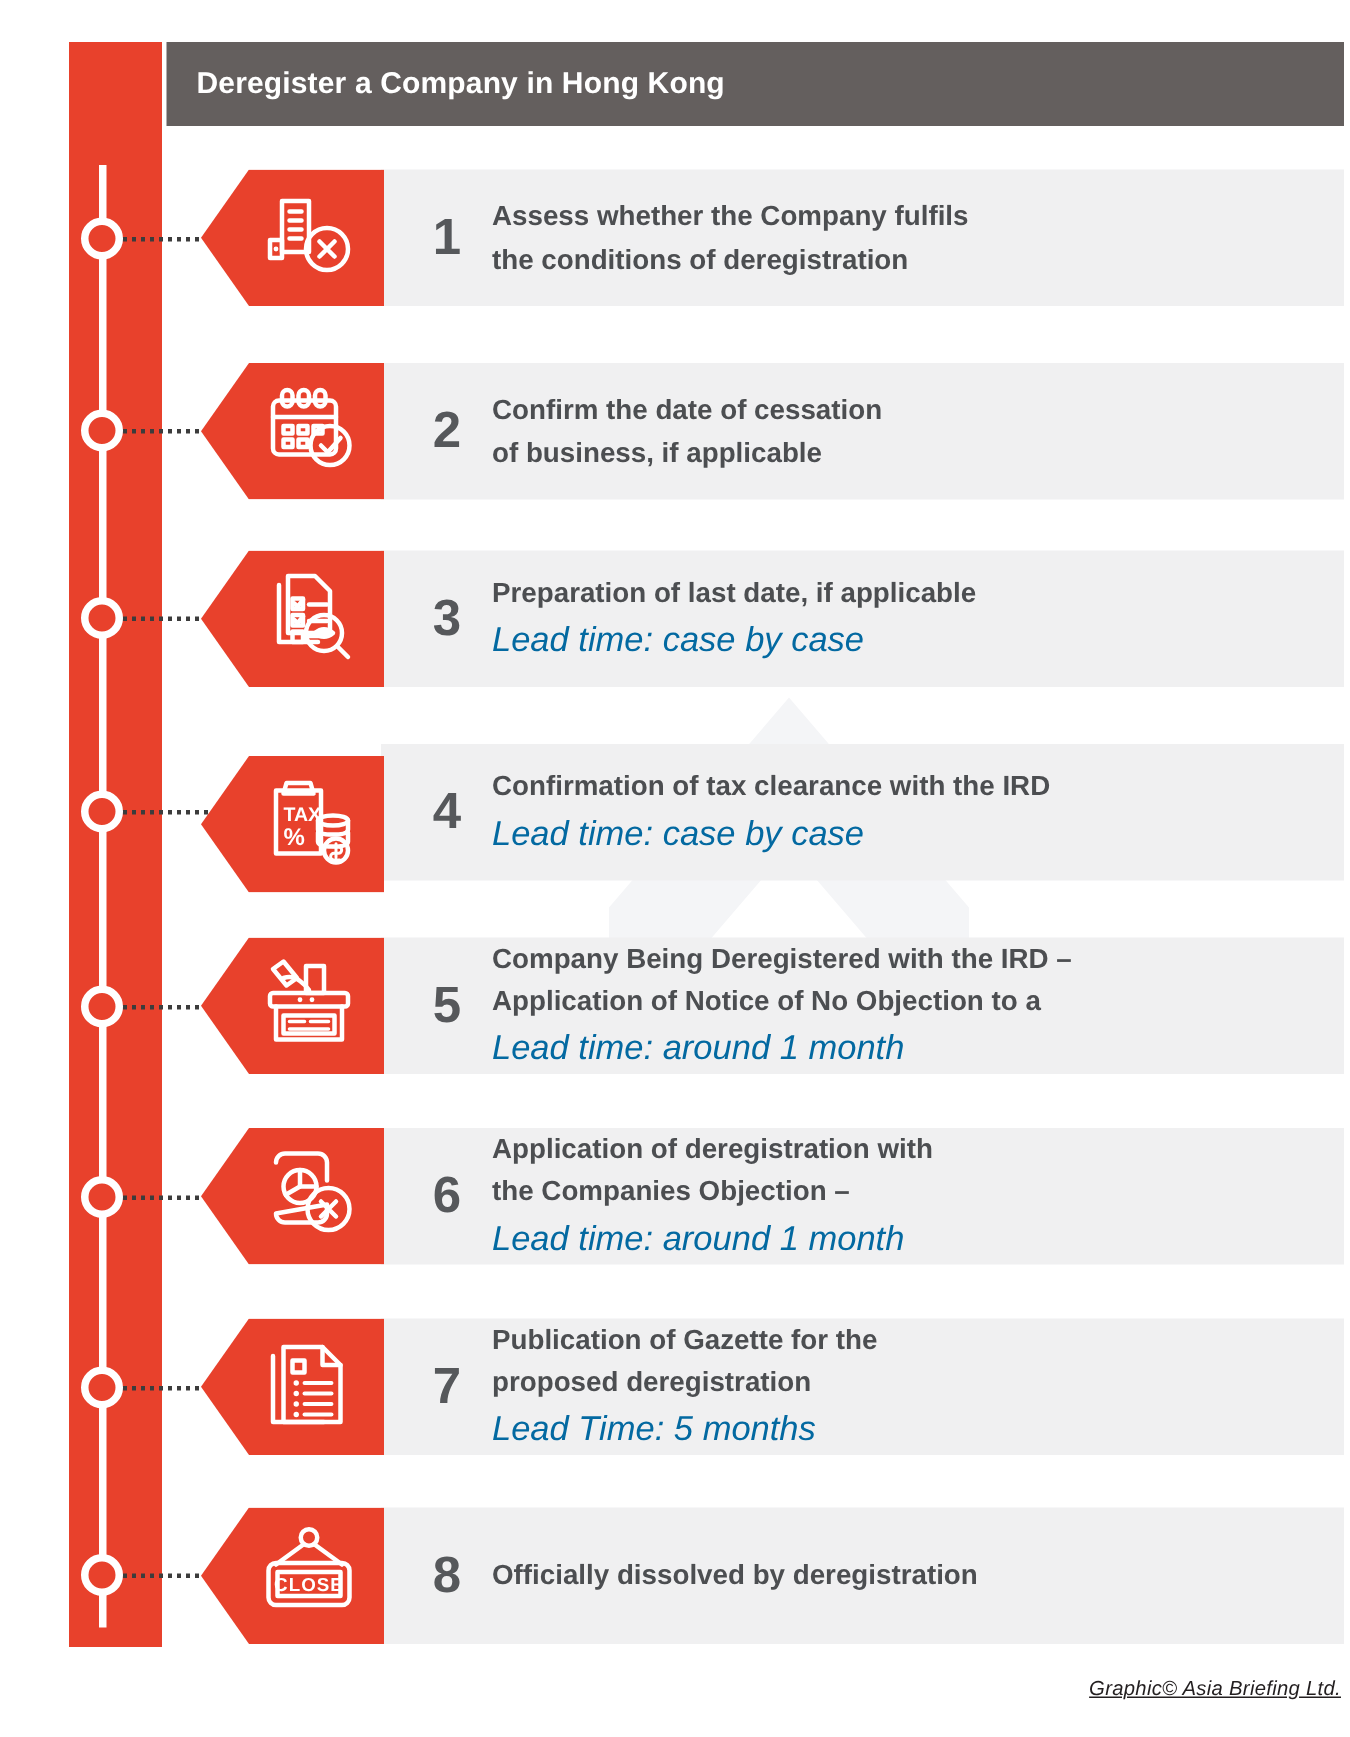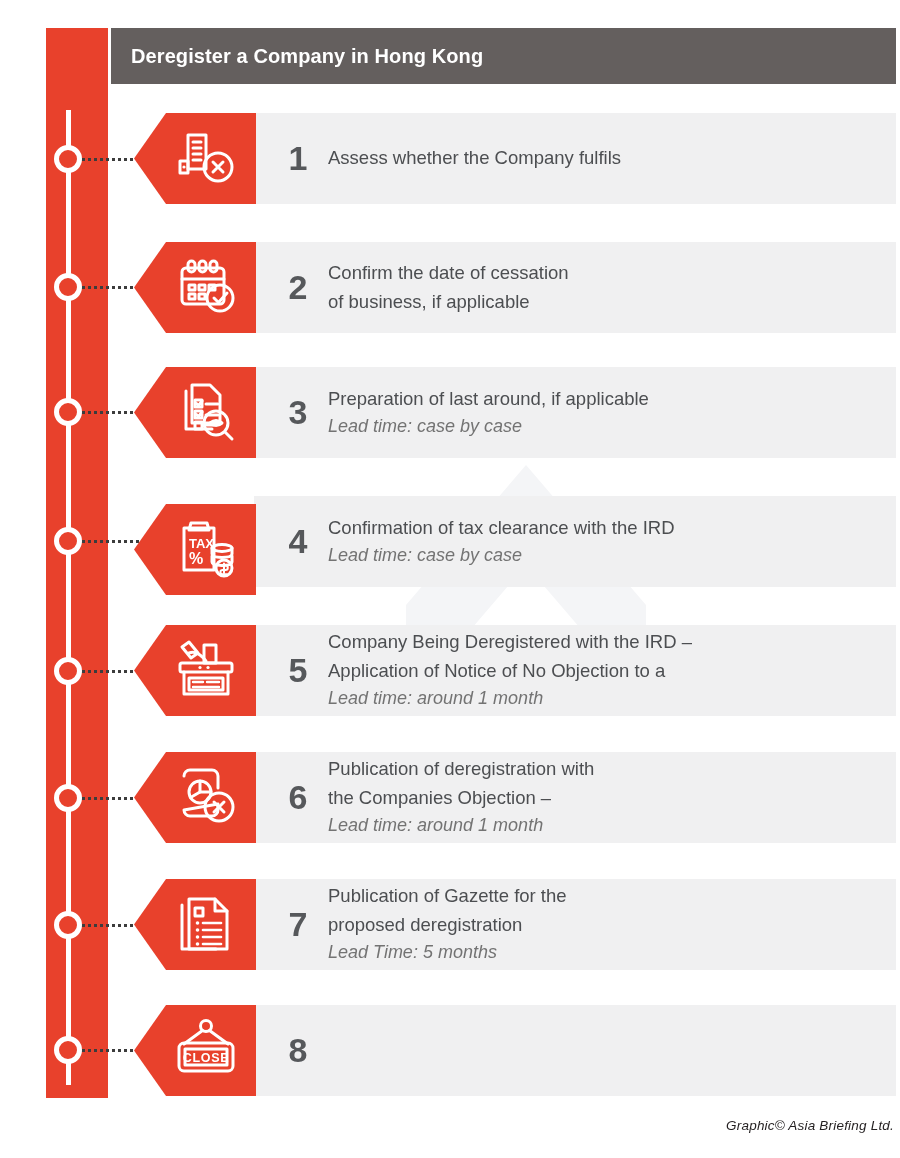--- a/index.html
+++ b/index.html
@@ -95,30 +95,30 @@
     font-weight: bold;
     color: #56585b;
     margin-left: 14px;
   }
   .step-text {
     flex: 1 1 auto;
     padding-right: 16px;
   }
   .line-bold {
     font-size: 18.5px;
-    font-weight: normal;
+    font-weight: bold;
     color: #4c4e51;
     line-height: 1.53;
     white-space: nowrap;
   }
   .line-italic {
-    font-size: 18px;
+    font-size: 23px;
     font-style: italic;
     font-weight: normal;
-    color: #737373;
+    color: #0369a1;
     line-height: 1.53;
     white-space: nowrap;
   }
 
   
   .arrow-block {
     position: absolute;
     left: 118px;
     top: 0;
     width: 122px;
@@ -157,20 +157,21 @@
   
   .credit {
     position: absolute;
     right: 22px;
     top: 1118px;
     font-size: 13.5px;
     font-style: italic;
     color: #231f20;
     z-index: 3;
     letter-spacing: 0.2px;
+    text-decoration: underline;
   }
 </style>
 </head>
 <body>
 
 <div id="infographic">
 
   <svg class="watermark" viewBox="0 0 260 260">
     <path d="M130 10 L250 150 L250 250 L130 110 L10 250 L10 150 Z" fill="#f4f5f7"></path>
   </svg>
@@ -183,20 +184,21 @@
   </div>
 
   <div id="rows">
       <div class="row" style="top: 109px; height: 99px;">
         <div class="marker" style="top: 35.5px;"></div>
         <div class="connector" style="top: 48.5px;"></div>
         <div class="panel" style="top: 4px; height: 91px;">
           <div class="step-num">1</div>
           <div class="step-text">
             <div class="line-bold">Assess whether the Company fulfils</div>
+            <div class="line-bold">the conditions of deregistration</div>
           </div>
         </div>
         <div class="arrow-block" style="top: 4px; height: 91px;">
           <span>
     <svg width="64" height="64" viewBox="0 0 64 64" fill="none" stroke="#ffffff" stroke-width="3" stroke-linecap="round" stroke-linejoin="round">
       <path d="M14 10 h18 v34 H14 z"></path>
       <path d="M19 17 h8 M19 23 h8 M19 29 h8 M19 35 h8"></path>
       <path d="M6 36 h8 v12 H6 z"></path>
       <circle cx="10" cy="42" r="1.6" fill="#ffffff" stroke="none"></circle>
       <circle cx="44" cy="42" r="14"></circle>
@@ -231,21 +233,21 @@
       <path d="M40 44 l4.5 4.5 L53 39"></path>
     </svg></span>
         </div>
       </div>
       <div class="row" style="top: 363px; height: 98px;">
         <div class="marker" style="top: 35px;"></div>
         <div class="connector" style="top: 48px;"></div>
         <div class="panel" style="top: 4px; height: 91px;">
           <div class="step-num">3</div>
           <div class="step-text">
-            <div class="line-bold">Preparation of last around, if applicable</div>
+            <div class="line-bold">Preparation of last date, if applicable</div>
             <div class="line-italic">Lead time: case by case</div>
           </div>
         </div>
         <div class="arrow-block" style="top: 4px; height: 91px;">
           <span>
     <svg width="64" height="64" viewBox="0 0 64 64" fill="none" stroke="#ffffff" stroke-width="3" stroke-linecap="round" stroke-linejoin="round">
       <path d="M18 6 h18 l10 10 v28 H18 z"></path>
       <path d="M12 12 v38 h26"></path>
       <rect x="21" y="21" width="7" height="7"></rect>
       <path d="M22.5 24.5 l2 2 L28 22"></path>
@@ -312,21 +314,21 @@
       <circle cx="34" cy="30.5" r="1.6" fill="#ffffff" stroke="none"></circle>
     </svg></span>
         </div>
       </div>
       <div class="row" style="top: 745px; height: 105px;">
         <div class="marker" style="top: 38.5px;"></div>
         <div class="connector" style="top: 51.5px;"></div>
         <div class="panel" style="top: 7px; height: 91px;">
           <div class="step-num">6</div>
           <div class="step-text">
-            <div class="line-bold">Publication of deregistration with</div>
+            <div class="line-bold">Application of deregistration with</div>
             <div class="line-bold">the Companies Objection –</div>
             <div class="line-italic">Lead time: around 1 month</div>
           </div>
         </div>
         <div class="arrow-block" style="top: 7px; height: 91px;">
           <span>
     <svg width="64" height="64" viewBox="0 0 64 64" fill="none" stroke="#ffffff" stroke-width="3" stroke-linecap="round" stroke-linejoin="round">
       <path d="M10 12 a6 6 0 0 1 6 -6 h22 a6 6 0 0 1 6 6 v12 M44 40 v6 a6 6 0 0 1 -6 6 H16 a6 6 0 0 1 -6 -6 z"></path>
       <circle cx="26" cy="28" r="11"></circle>
       <path d="M26 17 v11 h11"></path>
@@ -363,20 +365,23 @@
       <circle cx="23.5" cy="53" r="1.8" fill="#ffffff" stroke="none"></circle>
       <path d="M29 53 h18" stroke-width="2.6"></path>
     </svg></span>
         </div>
       </div>
       <div class="row" style="top: 1001px; height: 98px;">
         <div class="marker" style="top: 35px;"></div>
         <div class="connector" style="top: 48px;"></div>
         <div class="panel" style="top: 4px; height: 91px;">
           <div class="step-num">8</div>
+          <div class="step-text">
+            <div class="line-bold">Officially dissolved by deregistration</div>
+          </div>
         </div>
         <div class="arrow-block" style="top: 4px; height: 91px;">
           <span>
     <svg width="64" height="64" viewBox="0 0 64 64" fill="none" stroke="#ffffff" stroke-width="3" stroke-linecap="round" stroke-linejoin="round">
       <circle cx="32" cy="9" r="5.5"></circle>
       <path d="M28.5 13.5 L10 27 M35.5 13.5 L54 27"></path>
       <rect x="5" y="26" width="54" height="28" rx="5"></rect>
       <rect x="11" y="32" width="42" height="16"></rect>
       <text x="32" y="44.6" text-anchor="middle" font-family="Liberation Sans, sans-serif" font-size="12.5" font-weight="bold" fill="#ffffff" stroke="none" letter-spacing="0.7">CLOSE</text>
     </svg></span>

